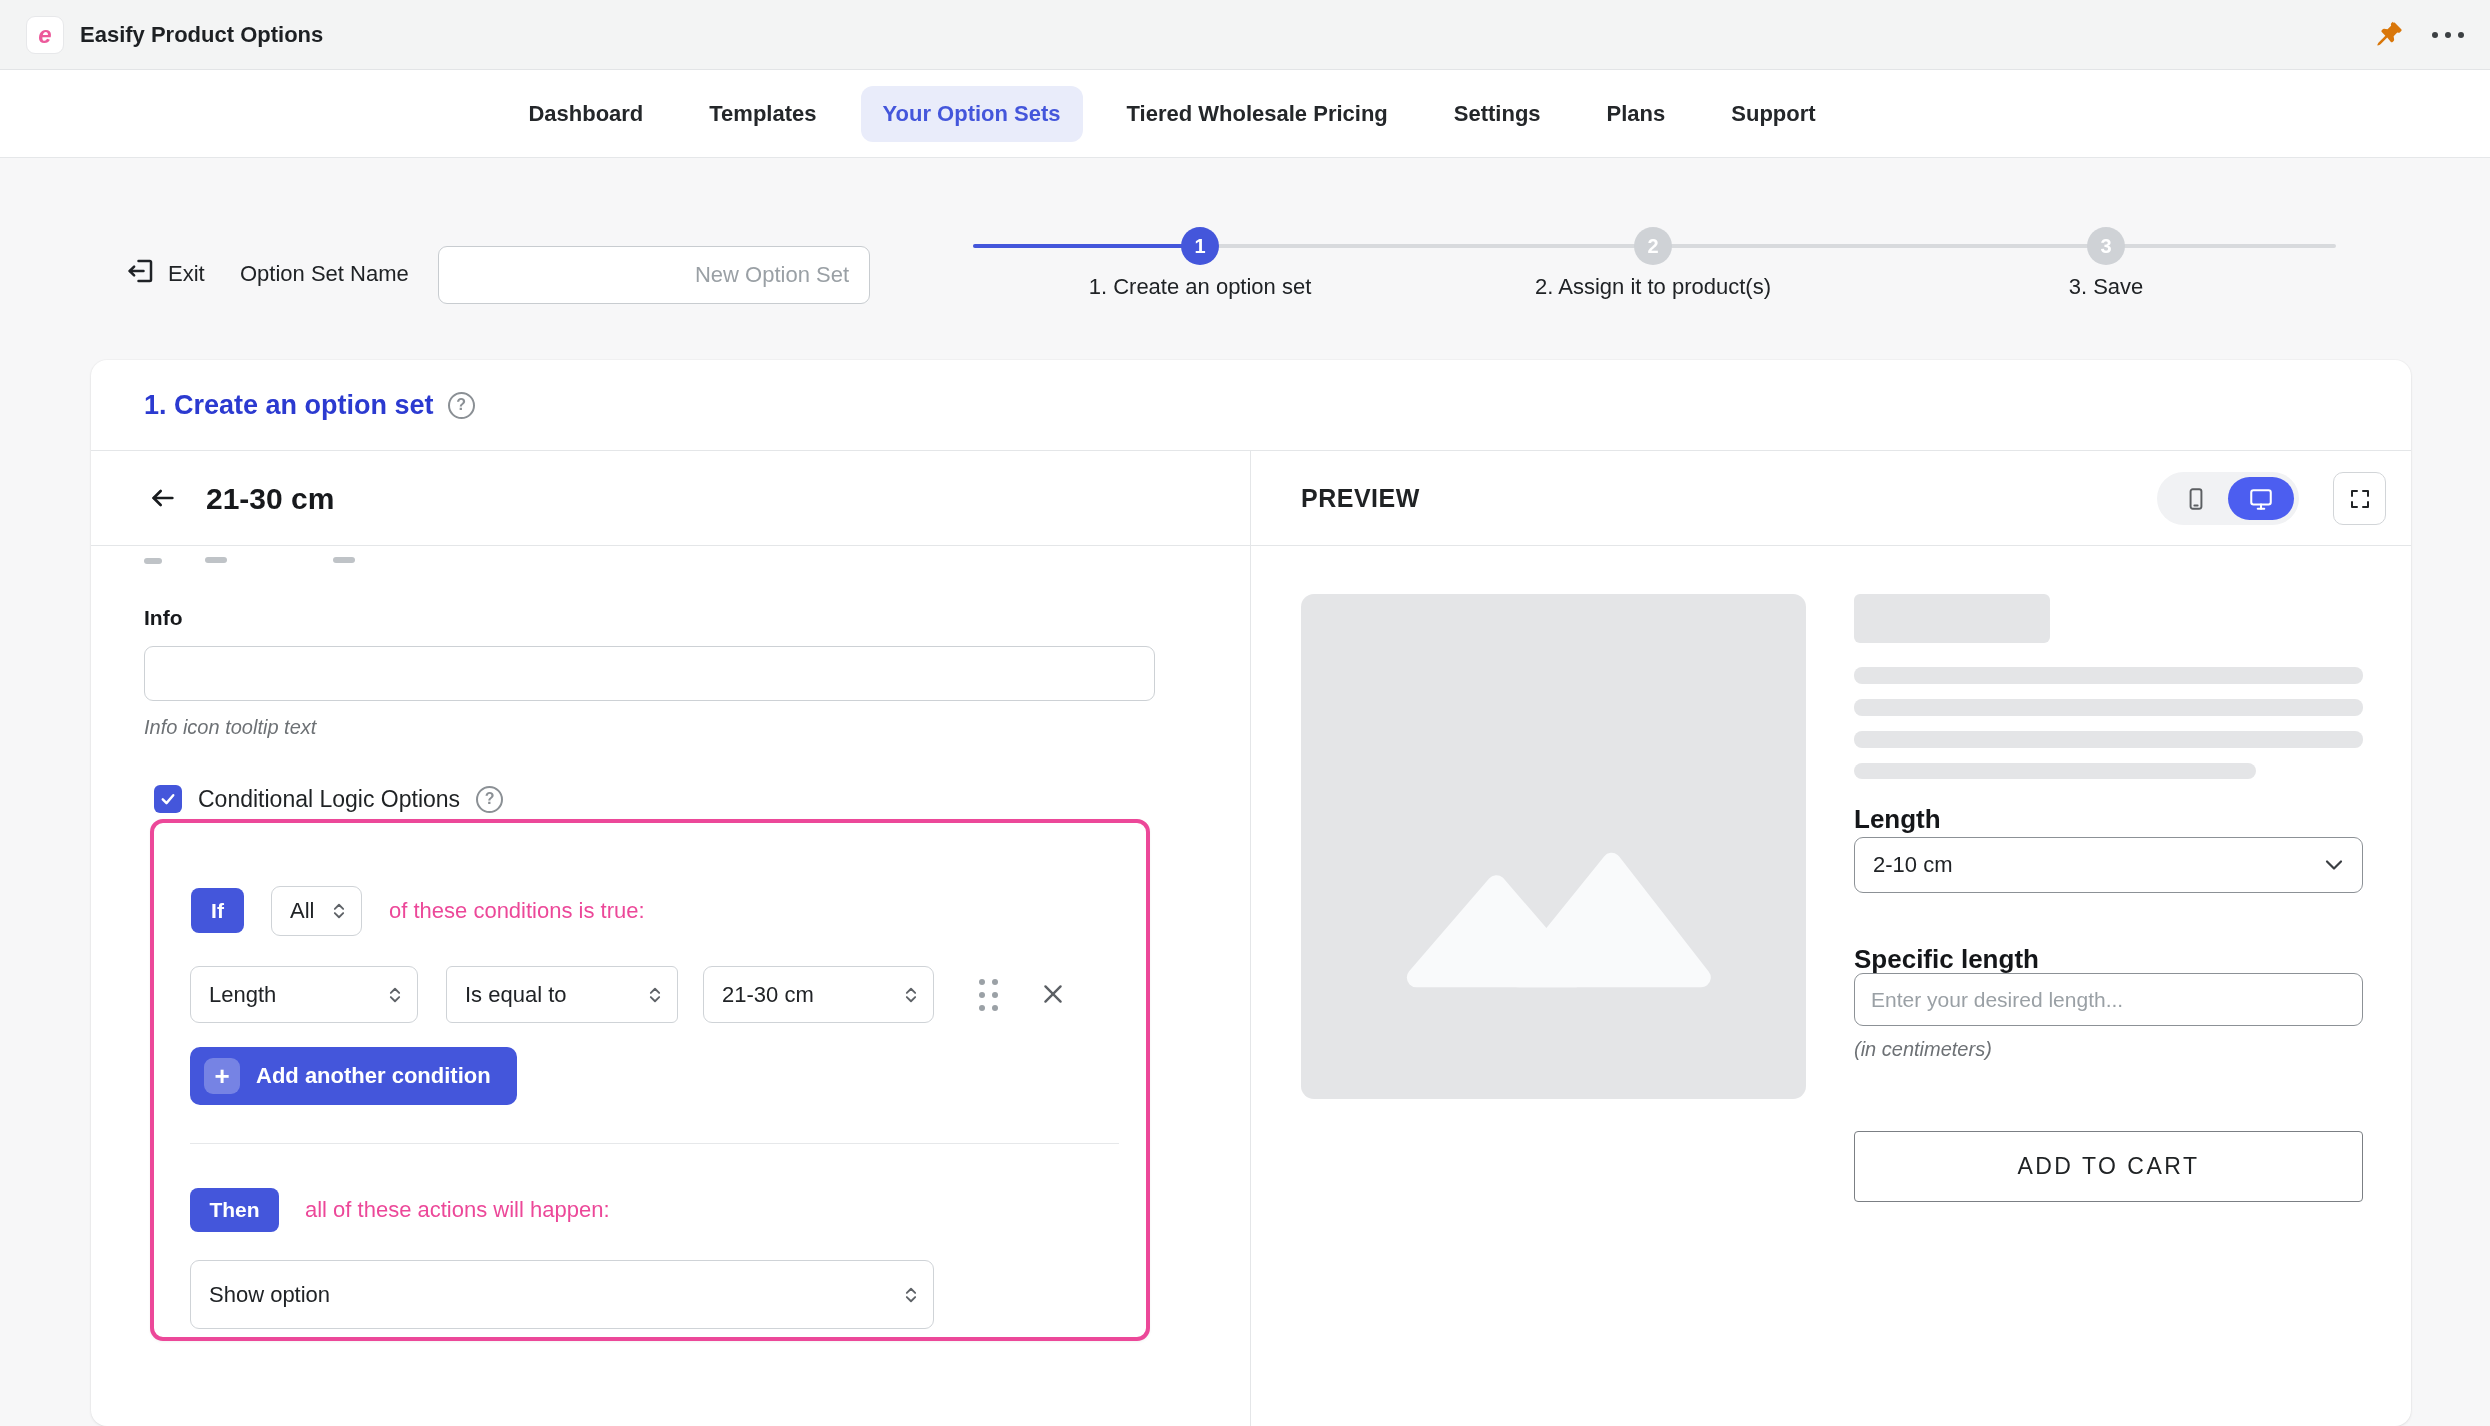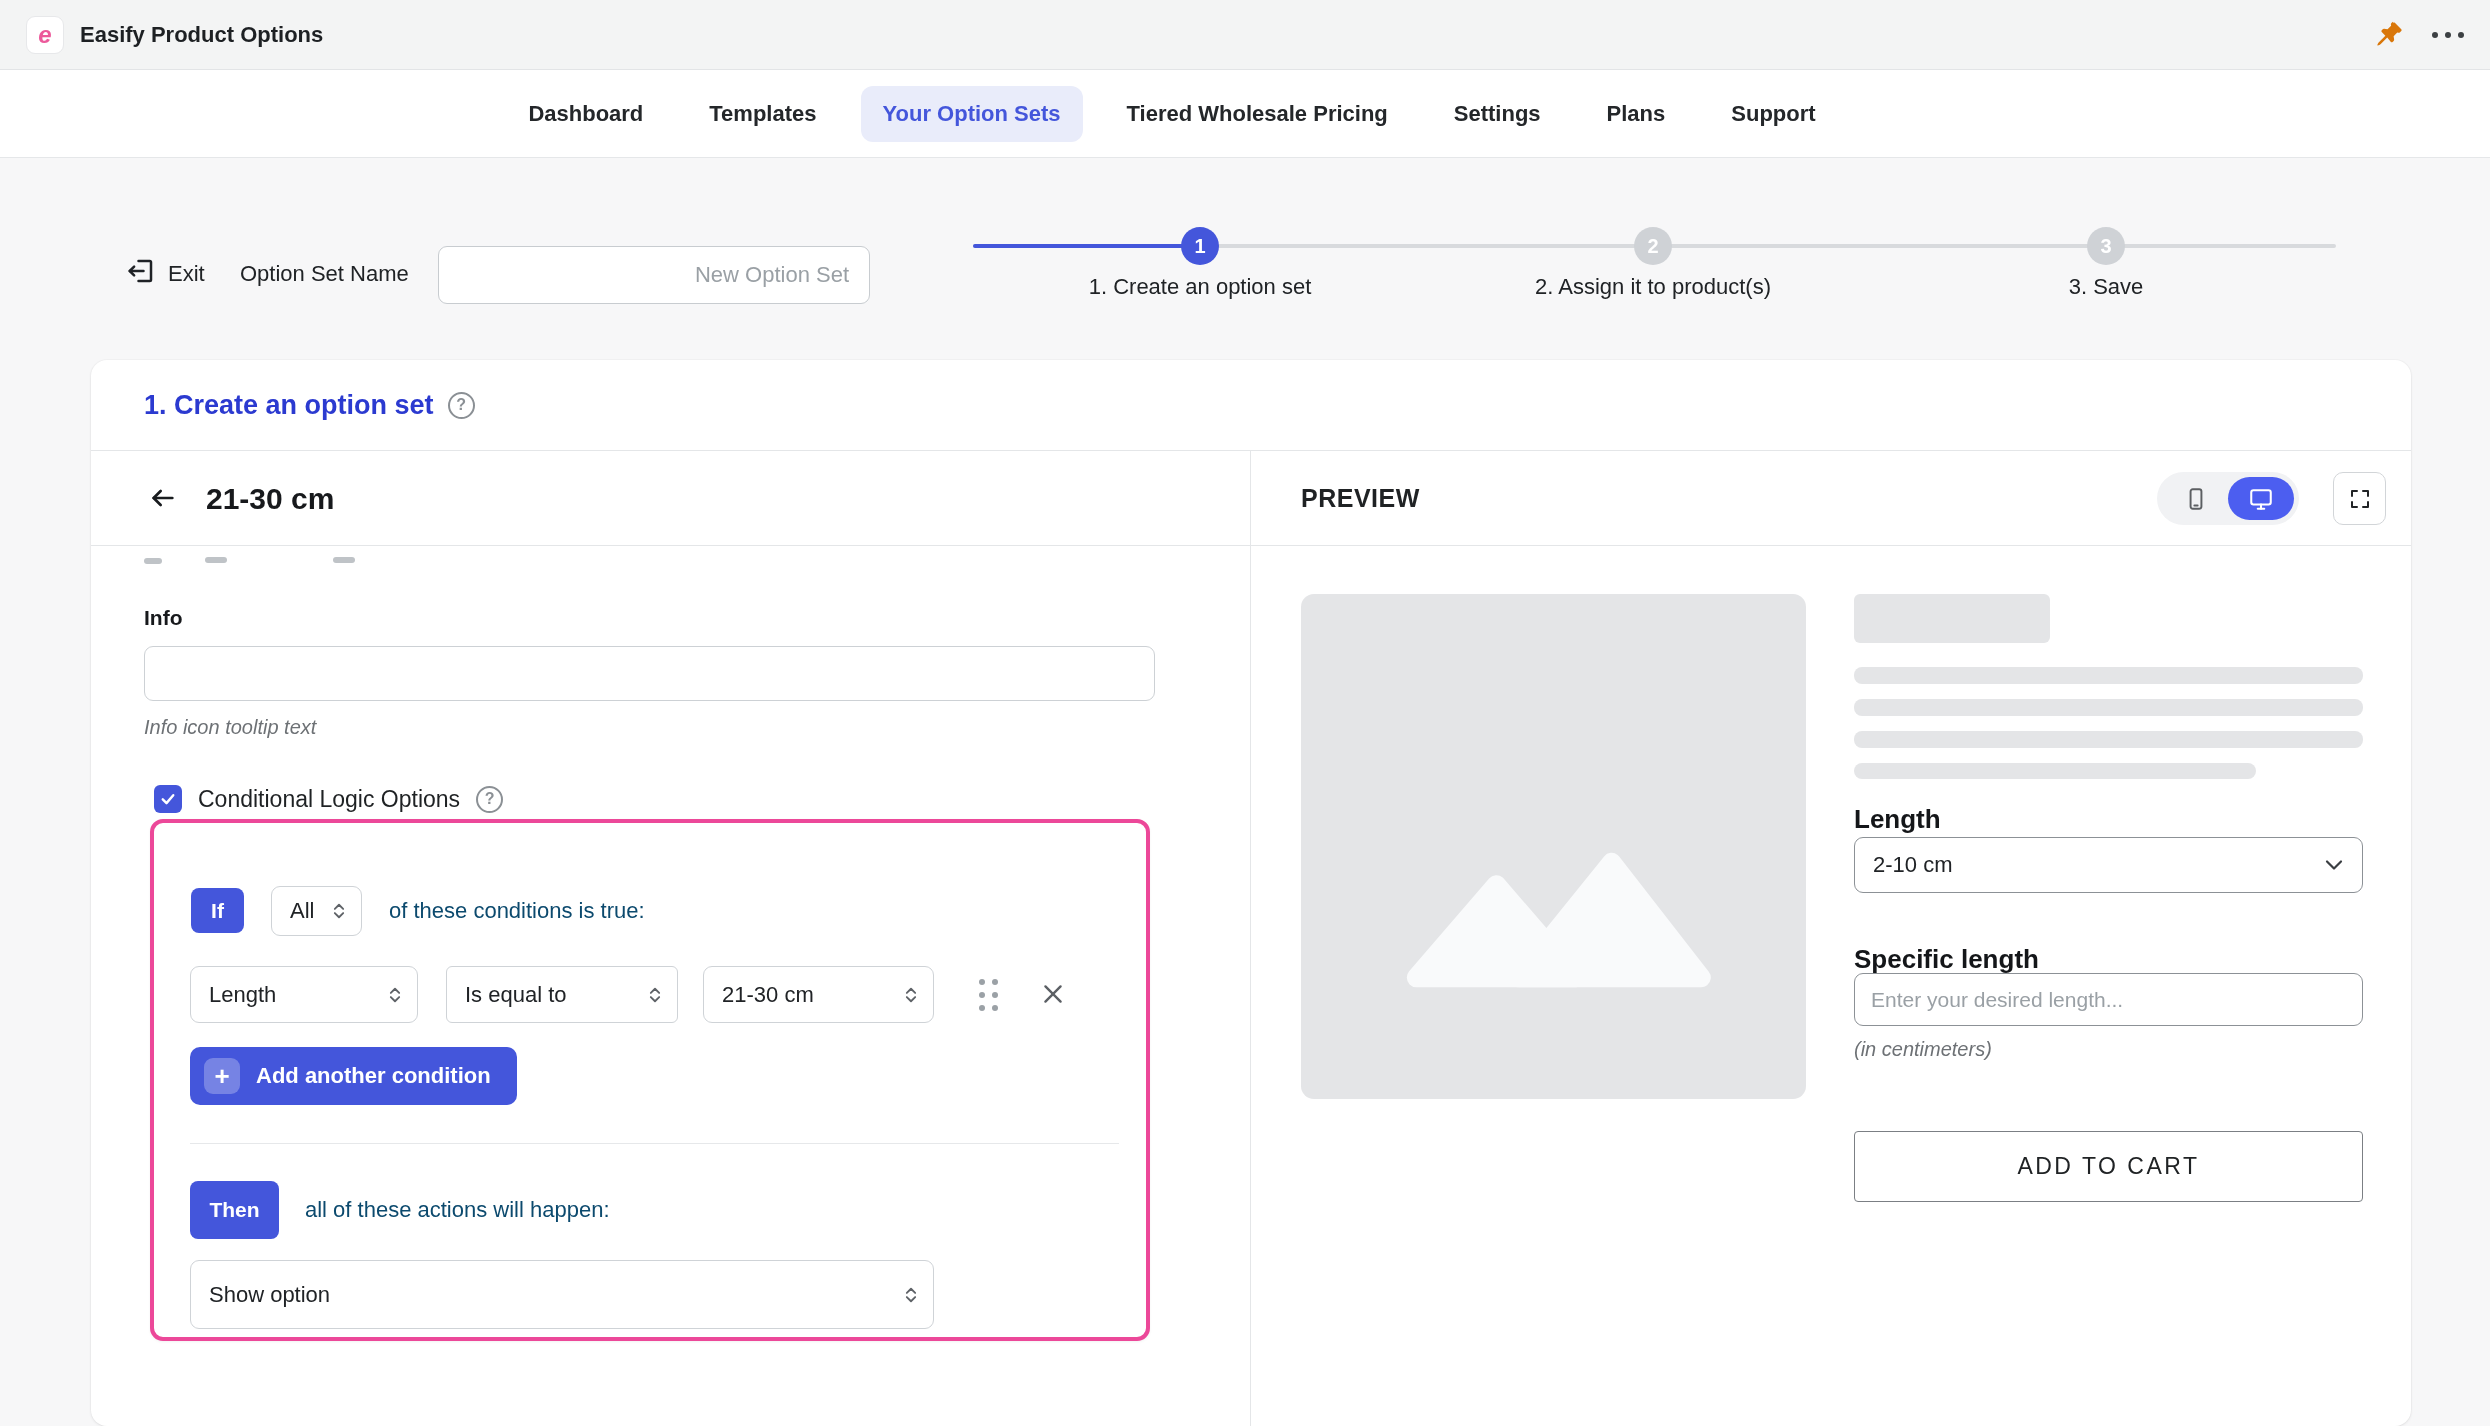--- a/index.html
+++ b/index.html
@@ -82,35 +82,35 @@
 
   .logic-box{position:absolute;left:59px;top:459px;width:1000px;height:522px;border:4px solid #ec4899;border-radius:13px;
     box-shadow:0 1px 3px rgba(0,0,0,.05);background:#fff;}
   .pill-btn{background:var(--primary,#4456db);color:#fff;border:none;border-radius:8px;font-weight:600;font-size:21px;
     display:flex;align-items:center;justify-content:center;cursor:pointer;}
   .if-row{position:absolute;left:37px;top:61px;height:53px;display:flex;align-items:center;gap:27px;}
   .if-btn{width:53px;height:45px;}
   .mini-select{border:1.5px solid #cfd3d7;border-radius:9px;background:#fff;display:flex;align-items:center;
     justify-content:space-between;padding:0 12px 0 18px;font-size:22px;color:#202326;cursor:pointer;}
   .all-select{width:91px;height:50px;}
-  .row-text{font-size:22px;color:#0c4a6e;text-align:right;}
+  .row-text{font-size:22px;color:#ec4899;text-align:right;}
   .sel{position:absolute;top:143px;height:57px;}
   .sel-a{left:36px;width:228px;} .sel-b{left:292px;width:232px;border-radius:6px;} .sel-c{left:549px;width:231px;}
   .drag-handle{position:absolute;left:815px;top:152px;width:40px;height:40px;display:grid;
     grid-template-columns:repeat(2,7px);grid-template-rows:repeat(3,7px);gap:6px;place-content:center;cursor:grab;}
   .drag-handle i{width:6px;height:6px;border-radius:50%;background:#9ba1a6;}
   .close-btn{position:absolute;left:880px;top:152px;width:38px;height:38px;background:none;border:none;display:flex;
     align-items:center;justify-content:center;cursor:pointer;}
   .add-btn{position:absolute;left:36px;top:224px;height:58px;padding:0 26px 0 14px;border-radius:10px;gap:16px;
     font-size:22px;font-weight:700;}
   .plus-tile{width:36px;height:36px;border-radius:9px;background:rgba(255,255,255,.27);display:flex;align-items:center;
     justify-content:center;font-size:26px;font-weight:700;color:#fff;line-height:1;}
   .box-divider{position:absolute;left:36px;top:320px;width:929px;height:1px;background:#e6e8ea;}
   .then-row{position:absolute;left:36px;top:365px;height:44px;display:flex;align-items:center;gap:26px;}
-  .then-btn{width:89px;height:58px;}
+  .then-btn{width:89px;height:44px;}
   .action-select{position:absolute;left:36px;top:437px;width:744px;height:69px;}
 
   
   .prod-img{position:absolute;left:1210px;top:234px;width:505px;height:505px;background:var(--skeleton,#e4e5e7);
     border-radius:13px;}
   .mountains{position:absolute;left:50%;top:63%;transform:translate(-50%,-50%);}
   .sk{position:absolute;background:var(--skeleton,#e4e5e7);border-radius:8px;}
   .sk-title{left:1763px;top:234px;width:196px;height:49px;border-radius:6px;}
   .sk-l1{left:1763px;top:307px;width:509px;height:17px;}
   .sk-l2{left:1763px;top:339px;width:509px;height:17px;}

